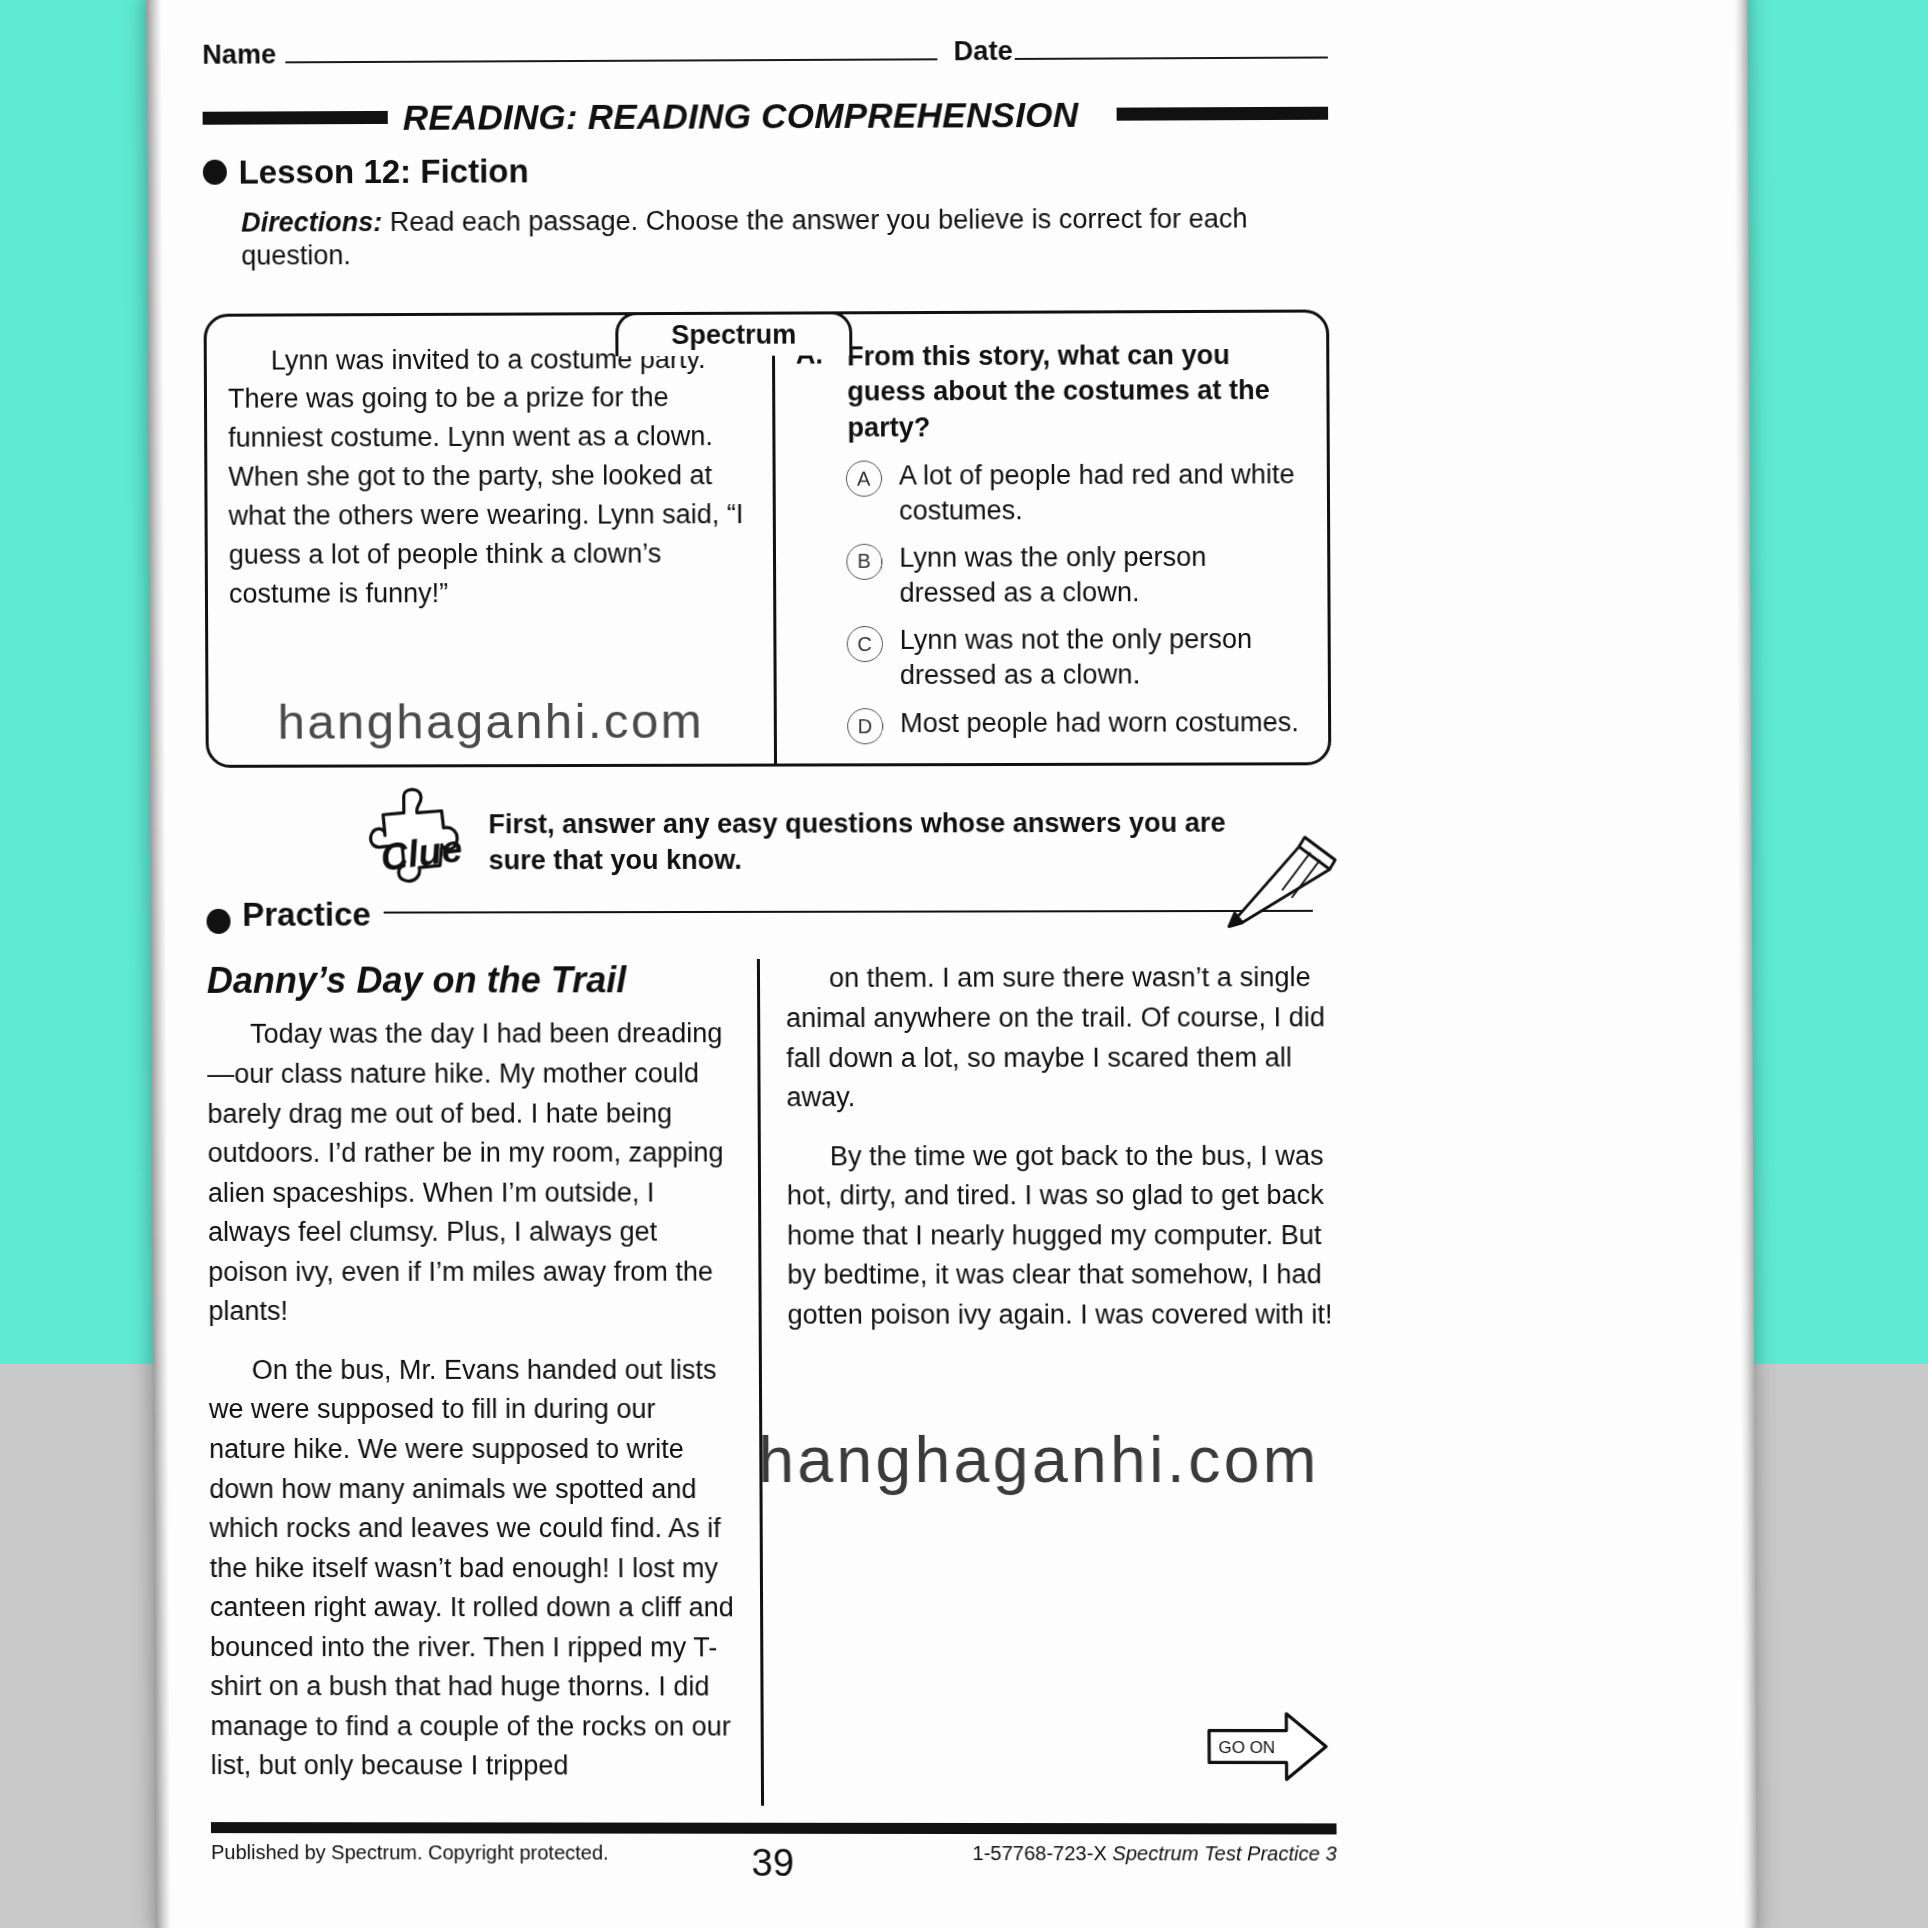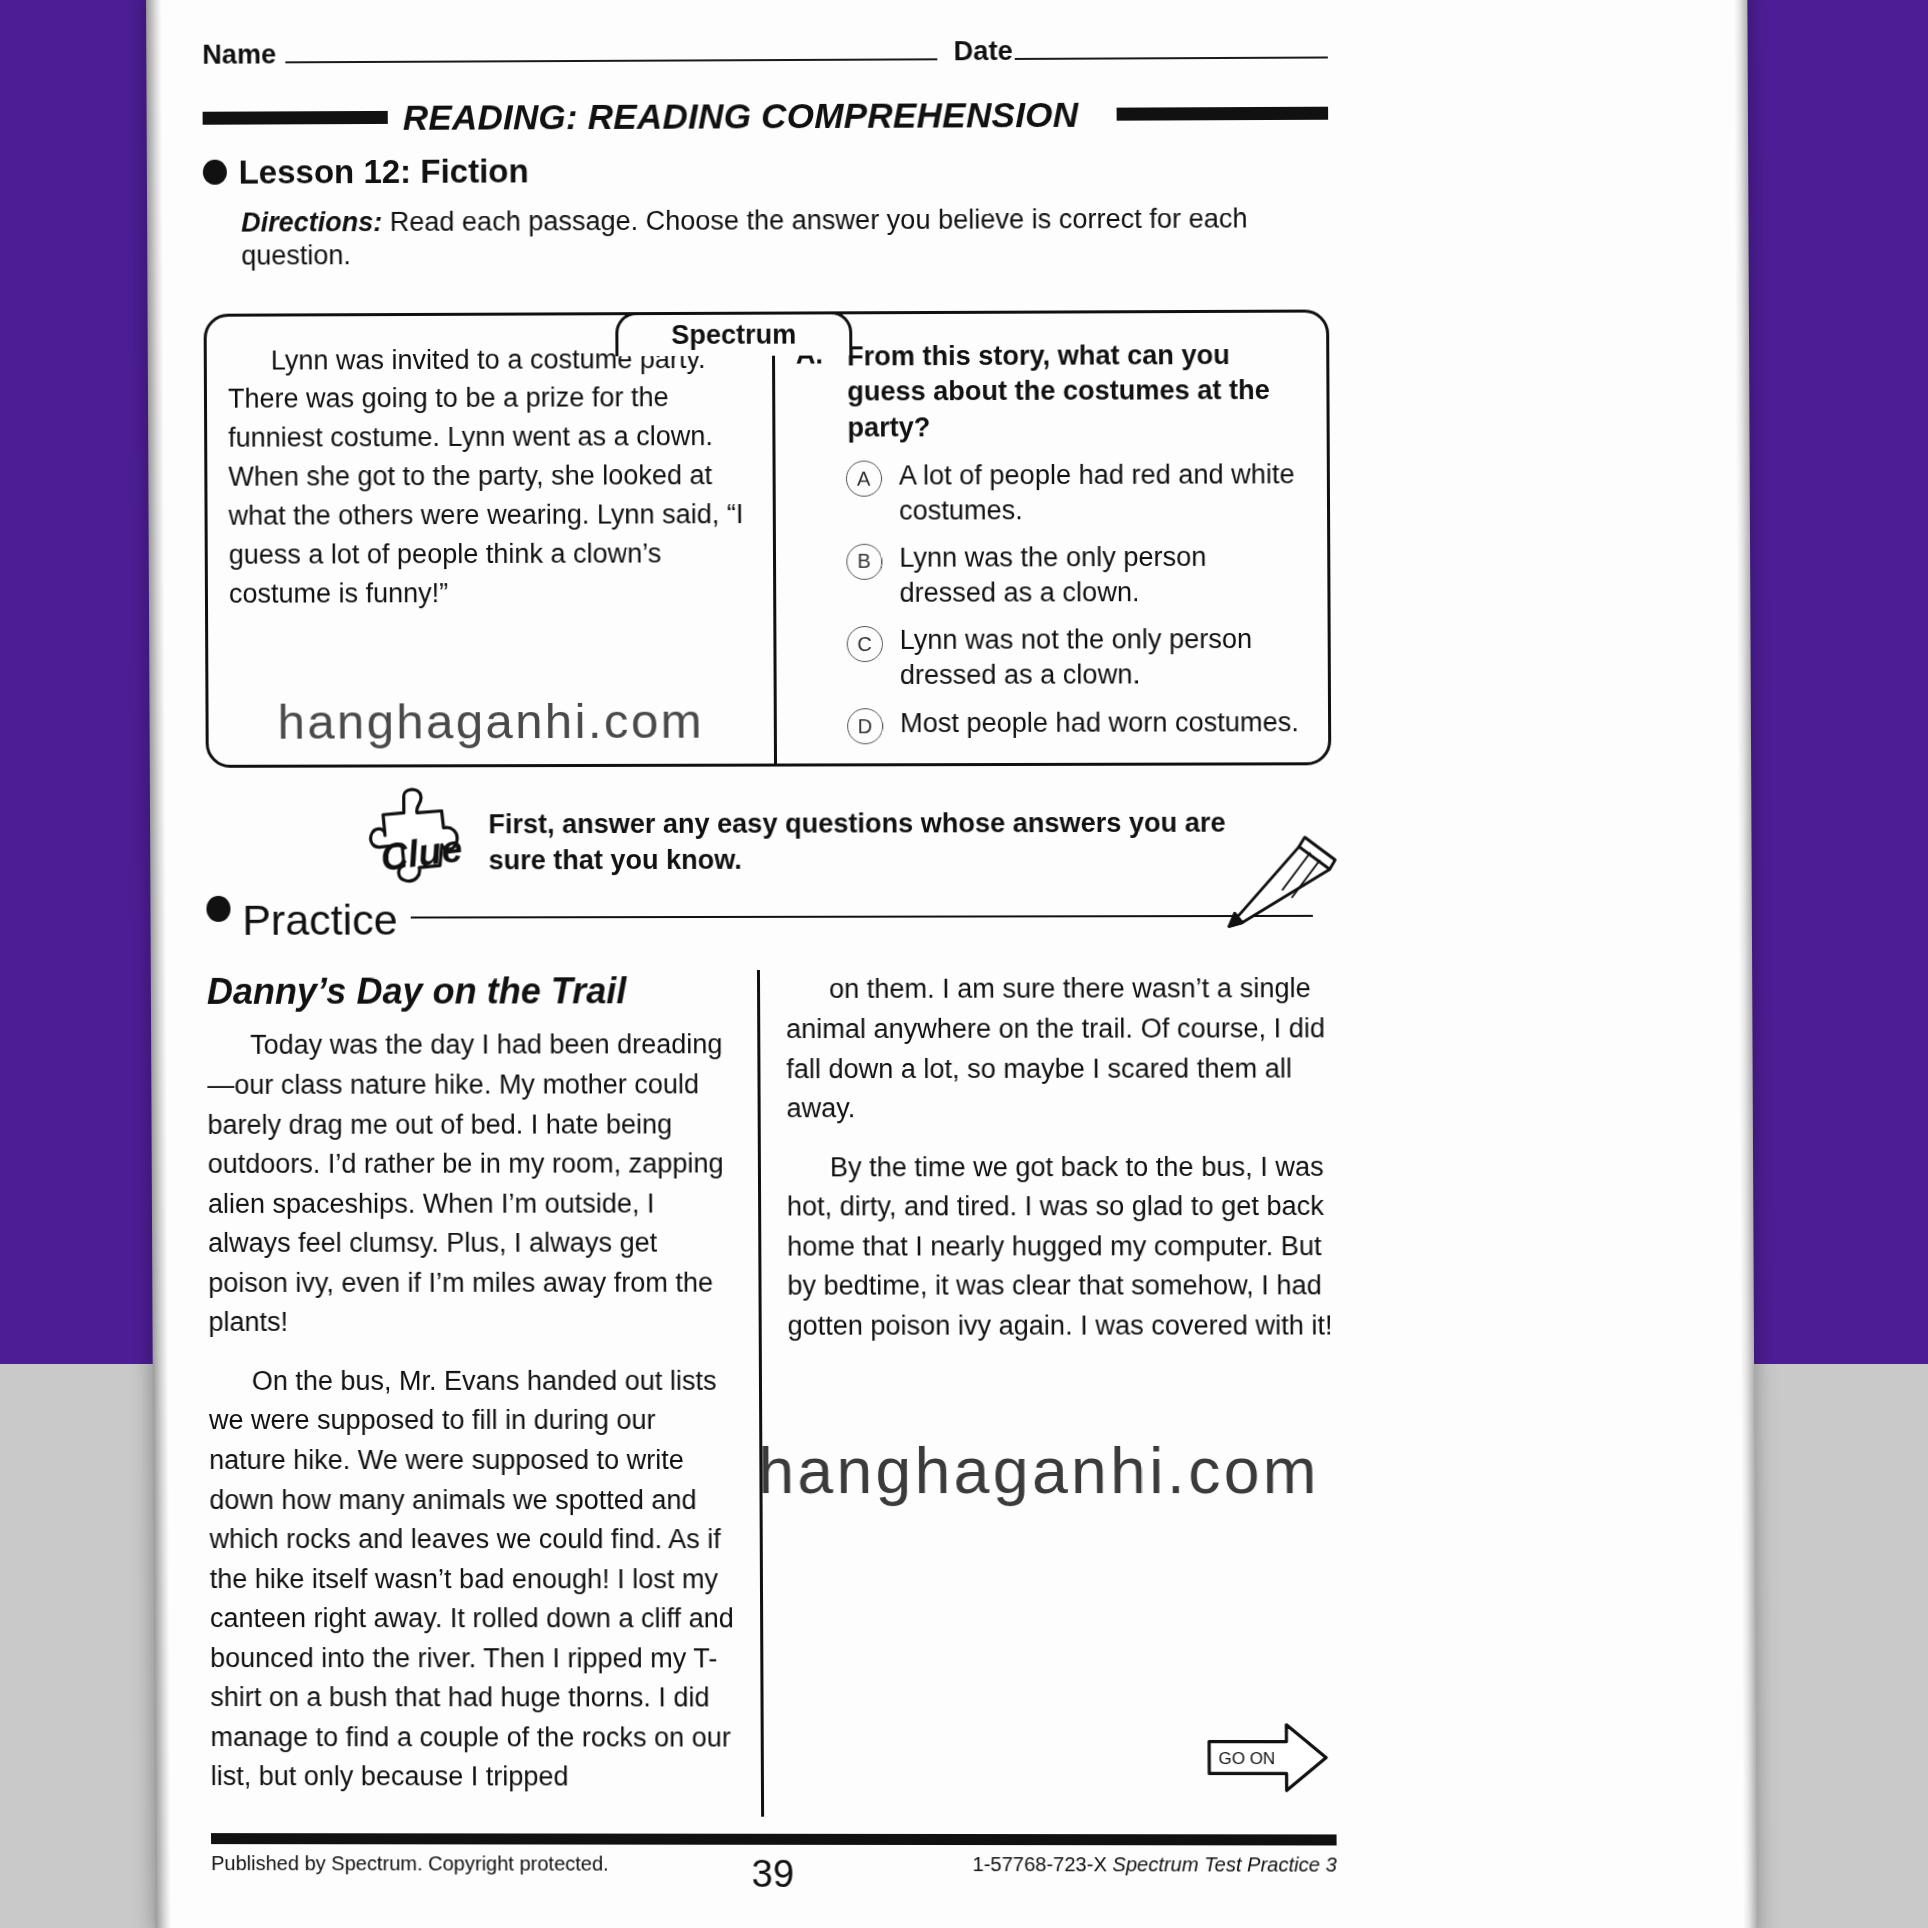--- a/index.html
+++ b/index.html
@@ -2,21 +2,21 @@
 <html style="font-size:15px"><head>
 <meta charset="utf-8">
 <style>
   html,body{margin:0;padding:0;}
   body{
     width:1928px;height:1928px;overflow:hidden;
     background:#c9c9c9;
     font-family:"Liberation Sans", sans-serif;
     color:#111;
   }
-  .scene{position:relative;width:1928px;height:1364px;background:#4c1d95;}
+  .scene{position:relative;width:1928px;height:1364px;background:#5eead4;}
   .page{
     position:absolute;left:146px;top:-5.6px;width:1593px;height:1942px;
     background:#fdfdfd;
     box-shadow:0 0 21px rgba(0,0,0,.35);
     transform:perspective(3955px) rotateY(-0.75deg) rotate(-0.28deg);
     transform-origin:top left;
   }
   .edge-l{position:absolute;left:0;top:0;width:15px;height:100%;
     background:linear-gradient(to right,#9a9a9a,#d8d8d8 60%,#fbfbfb);}
   .edge-r{position:absolute;right:0;top:0;width:13px;height:100%;
@@ -78,21 +78,21 @@
     font-size:49px;letter-spacing:2.4px;color:#4a4a4a;font-weight:300;
   }
 
   
   .cluewrap{position:relative;margin-top:19px;height:124px;}
   .puzzle{position:absolute;left:156px;top:0;width:121px;height:115px;}
   .cluetext{position:absolute;left:282px;top:21px;width:791px;
     font-size:27px;font-weight:bold;line-height:1.30;}
 
   .practice-row{position:relative;display:flex;align-items:center;margin-top:-15px;}
-  .practice-lbl{display:flex;align-items:flex-start;font-size:43px;font-weight:normal;}
+  .practice-lbl{display:flex;align-items:flex-end;font-size:33px;font-weight:bold;}
   .prule{flex:1;border-bottom:2.8px solid #111;margin:0 0 5.6px 13px;margin-right:19px;}
   .pencil{position:absolute;right:-11.3px;top:-62px;width:151px;height:100px;}
 
   
   .cols{display:flex;margin-top:26px;min-height:669px;position:relative;}
   .col-l{width:524px;padding-right:24.5px;}
   .col-div{width:3.2px;background:#111;}
   .col-r{flex:1;padding-left:26px;position:relative;}
   .story-title{font-size:36px;font-weight:bold;font-style:italic;margin-bottom:13px;}
   .para{font-size:27px;line-height:1.465;text-indent:43px;margin-bottom:19px;}

